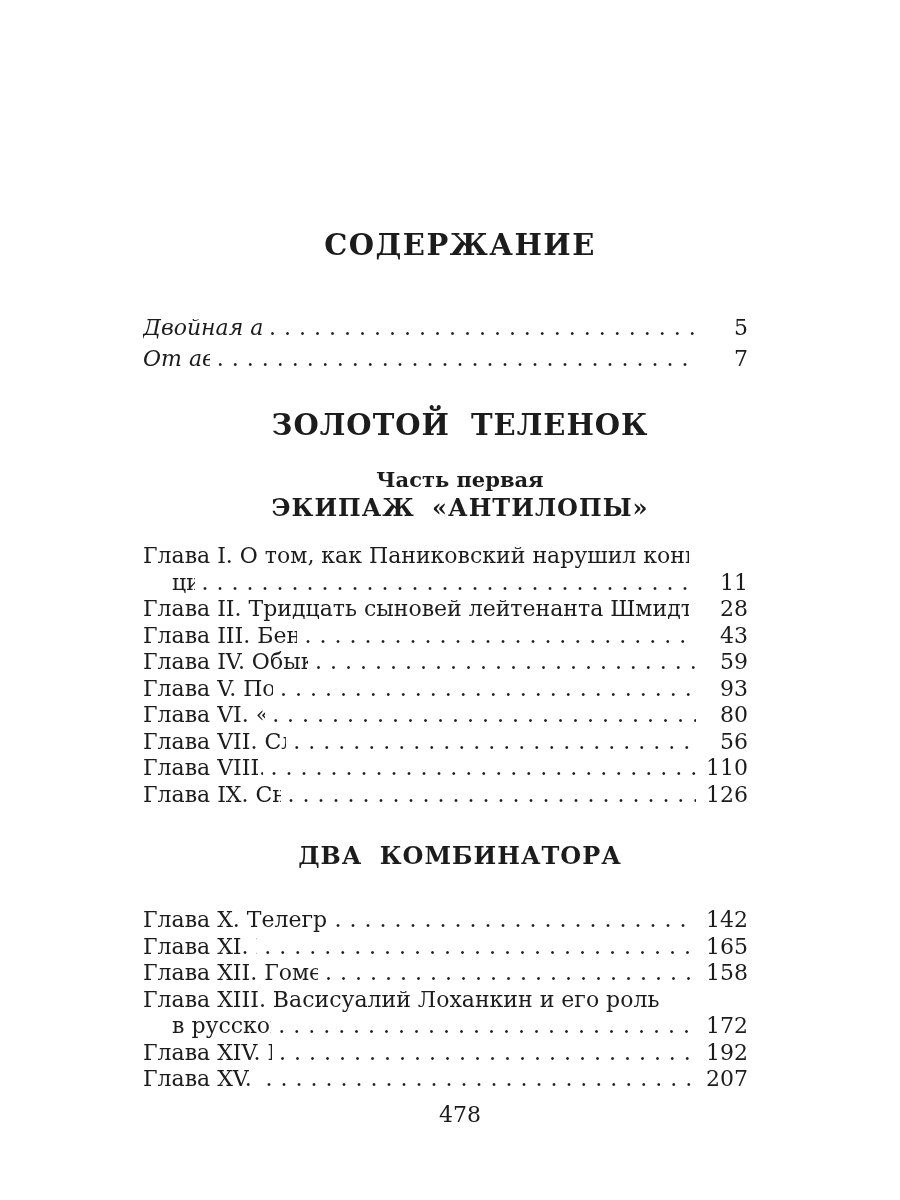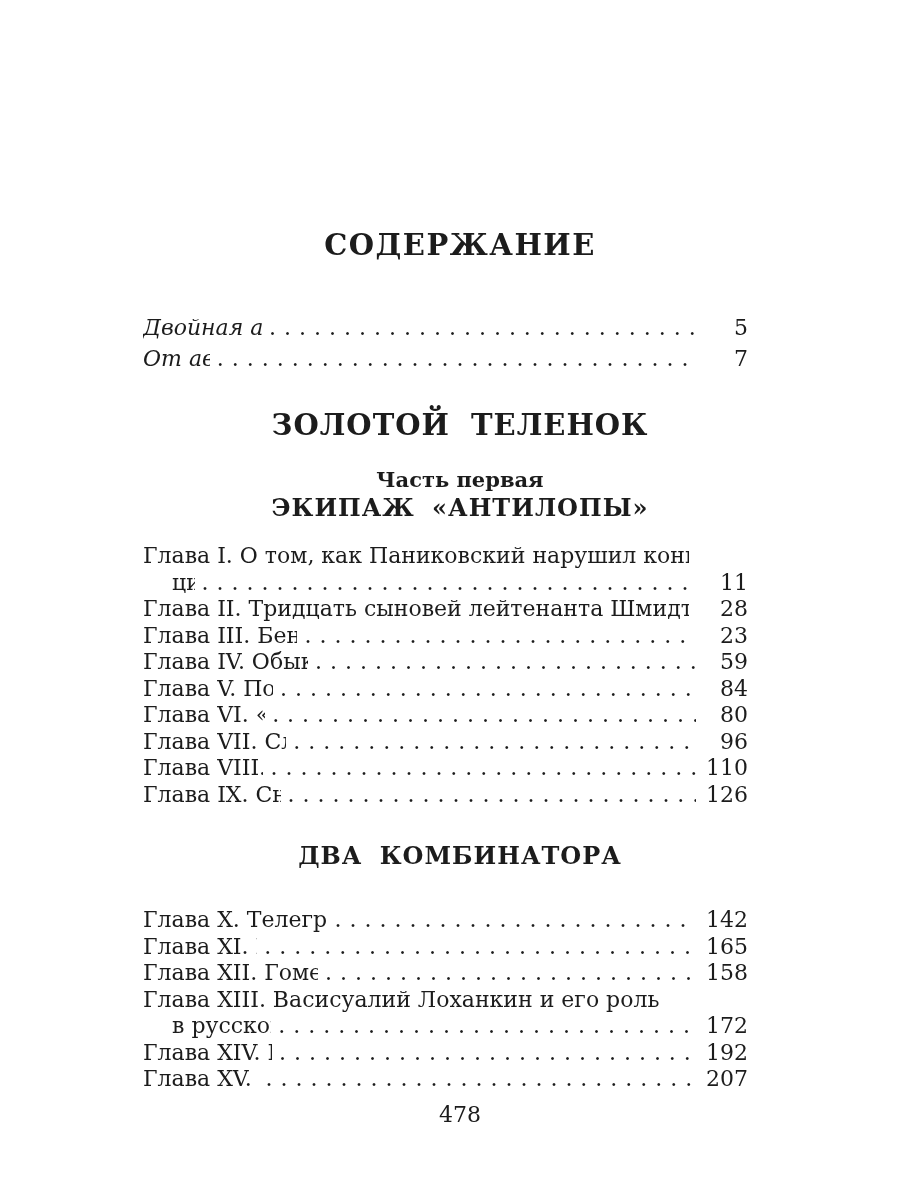--- a/index.html
+++ b/index.html
@@ -138,41 +138,41 @@
         <span class="toc-page">11</span>
       </div>
       <div class="toc-row">
         <span class="toc-text">Глава II. Тридцать сыновей лейтенанта Шмидта</span>
         <span class="toc-leader"></span>
         <span class="toc-page">28</span>
       </div>
       <div class="toc-row">
         <span class="toc-text">Глава III. Бензин ваш — идеи наши</span>
         <span class="toc-leader">......................................................................</span>
-        <span class="toc-page">23</span>
+        <span class="toc-page">43</span>
       </div>
       <div class="toc-row">
         <span class="toc-text">Глава IV. Обыкновенный чемоданишко</span>
         <span class="toc-leader">......................................................................</span>
         <span class="toc-page">59</span>
       </div>
       <div class="toc-row">
         <span class="toc-text">Глава V. Подземное царство</span>
         <span class="toc-leader">......................................................................</span>
-        <span class="toc-page">84</span>
+        <span class="toc-page">93</span>
       </div>
       <div class="toc-row">
         <span class="toc-text">Глава VI. «Антилопа-Гну»</span>
         <span class="toc-leader">......................................................................</span>
         <span class="toc-page">80</span>
       </div>
       <div class="toc-row">
         <span class="toc-text">Глава VII. Сладкое бремя славы</span>
         <span class="toc-leader">......................................................................</span>
-        <span class="toc-page">96</span>
+        <span class="toc-page">56</span>
       </div>
       <div class="toc-row">
         <span class="toc-text">Глава VIII. Кризис жанра</span>
         <span class="toc-leader">......................................................................</span>
         <span class="toc-page">110</span>
       </div>
       <div class="toc-row">
         <span class="toc-text">Глава IX. Снова кризис жанра</span>
         <span class="toc-leader">......................................................................</span>
         <span class="toc-page">126</span>

